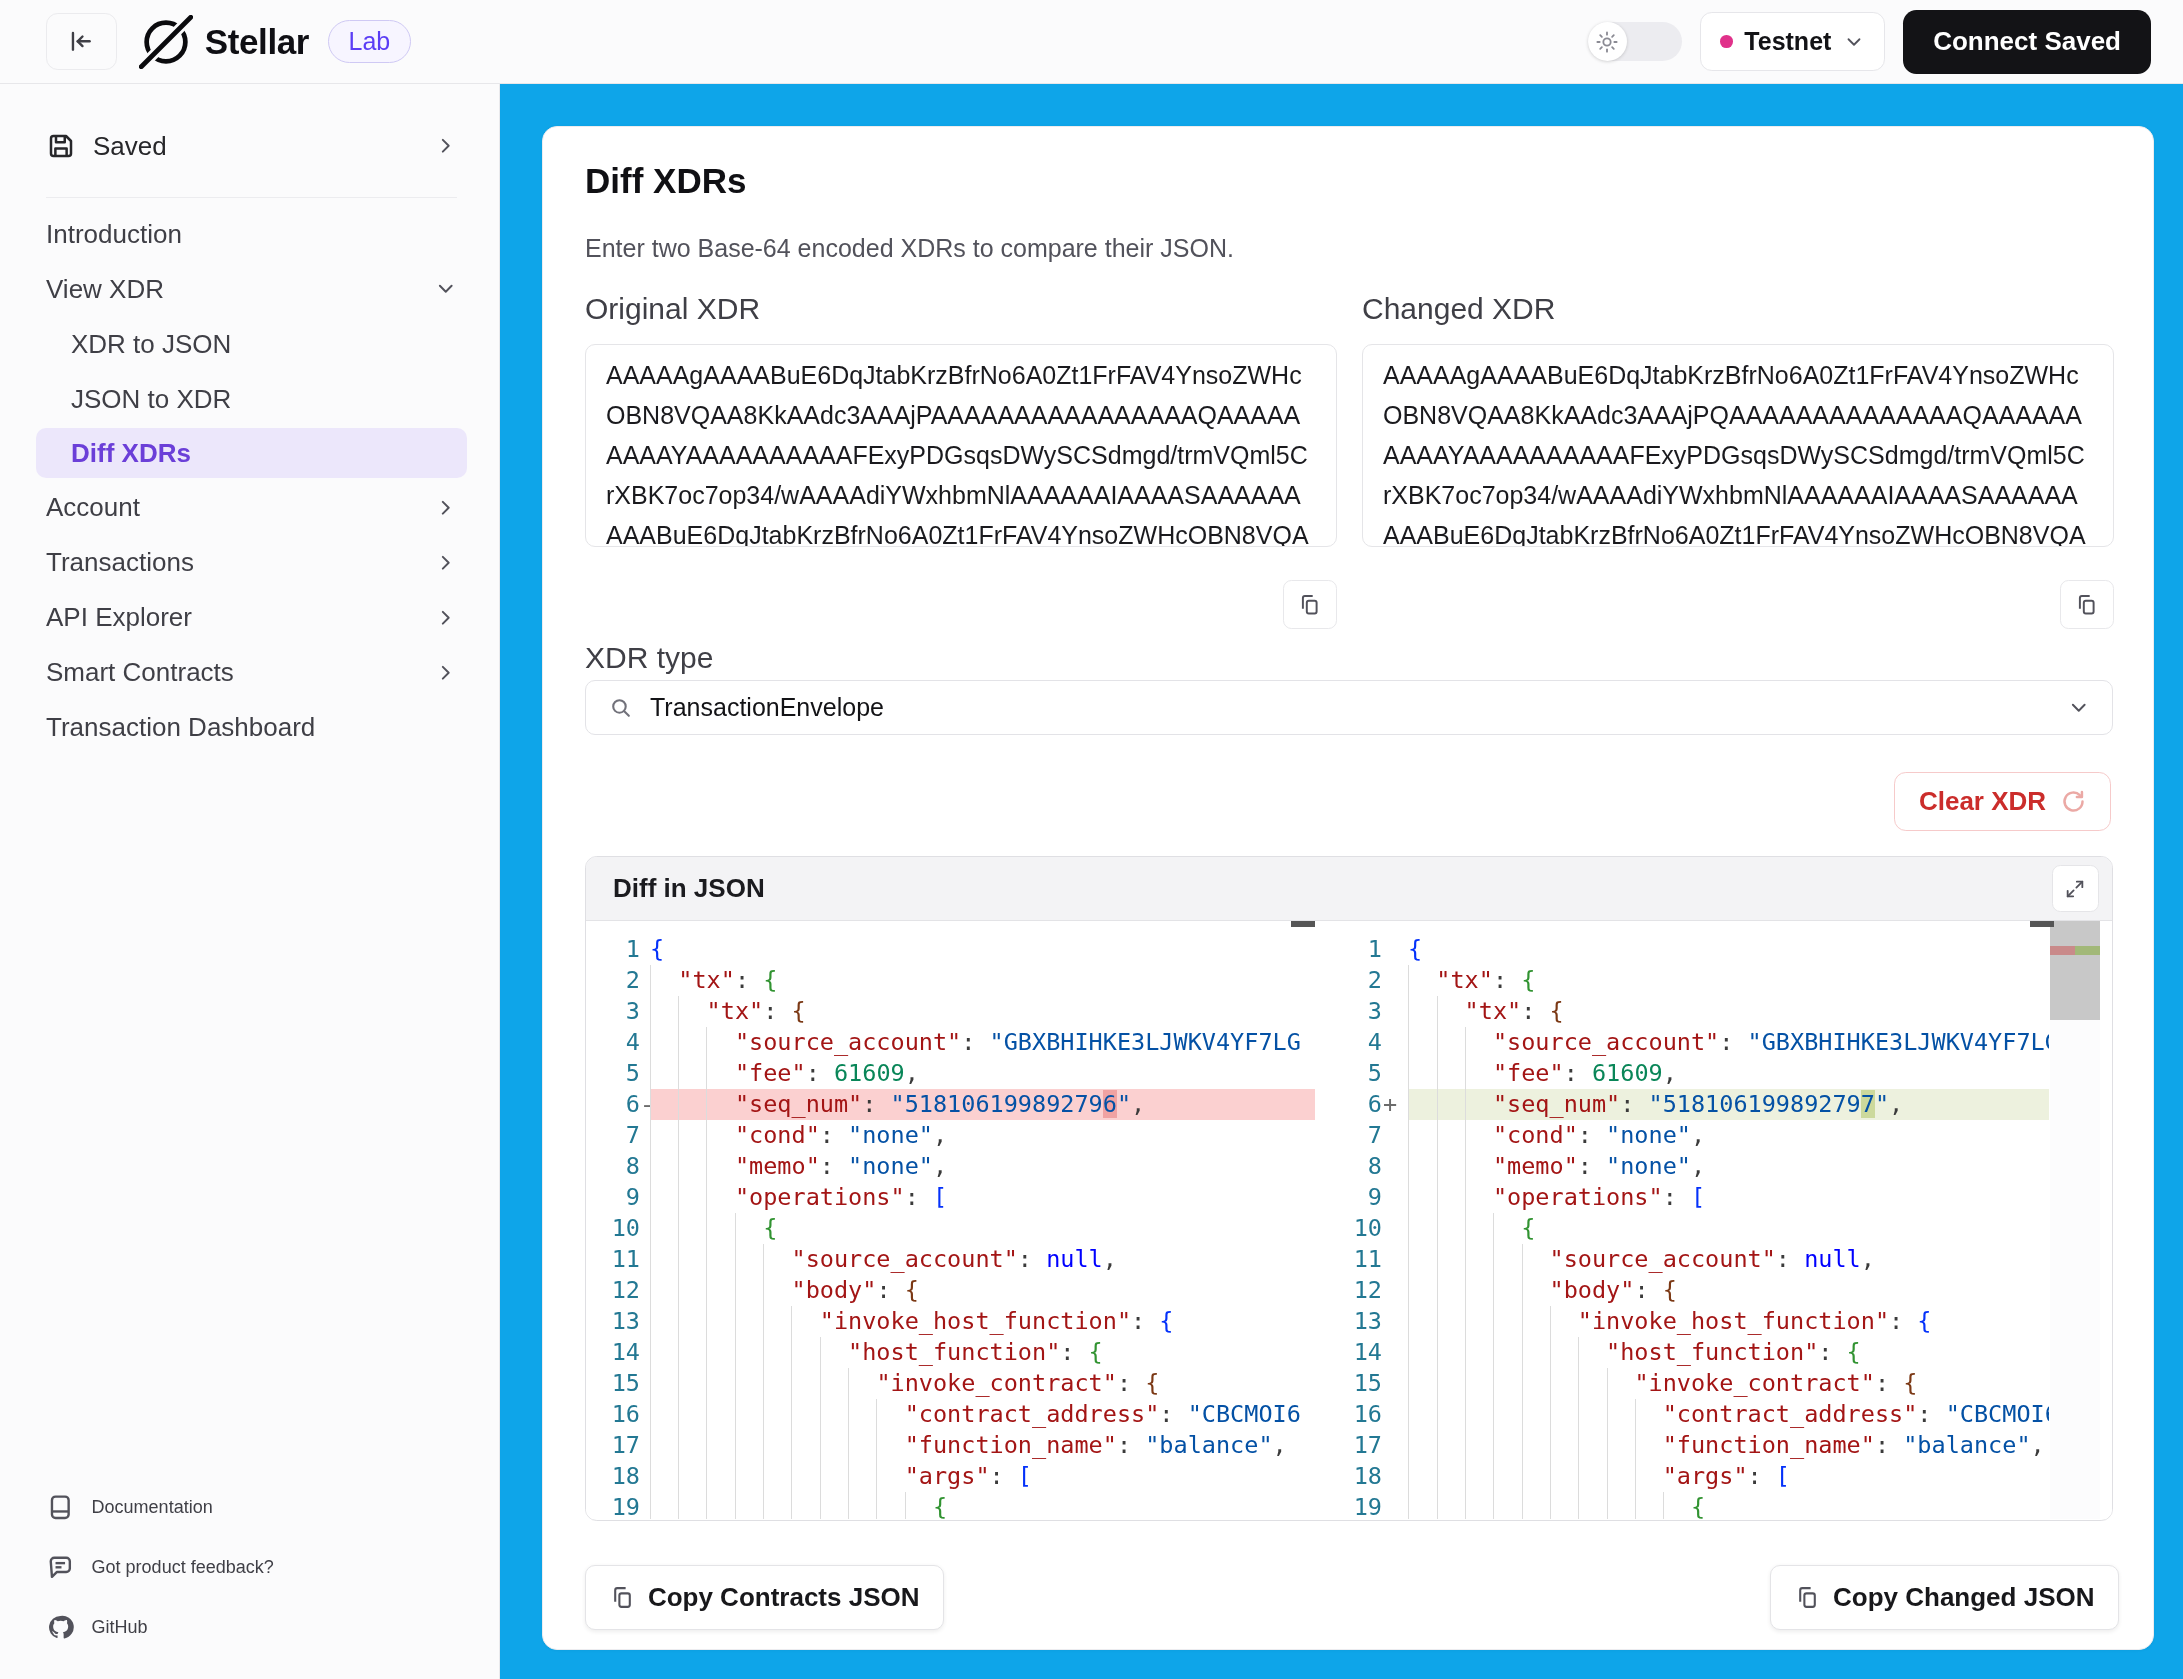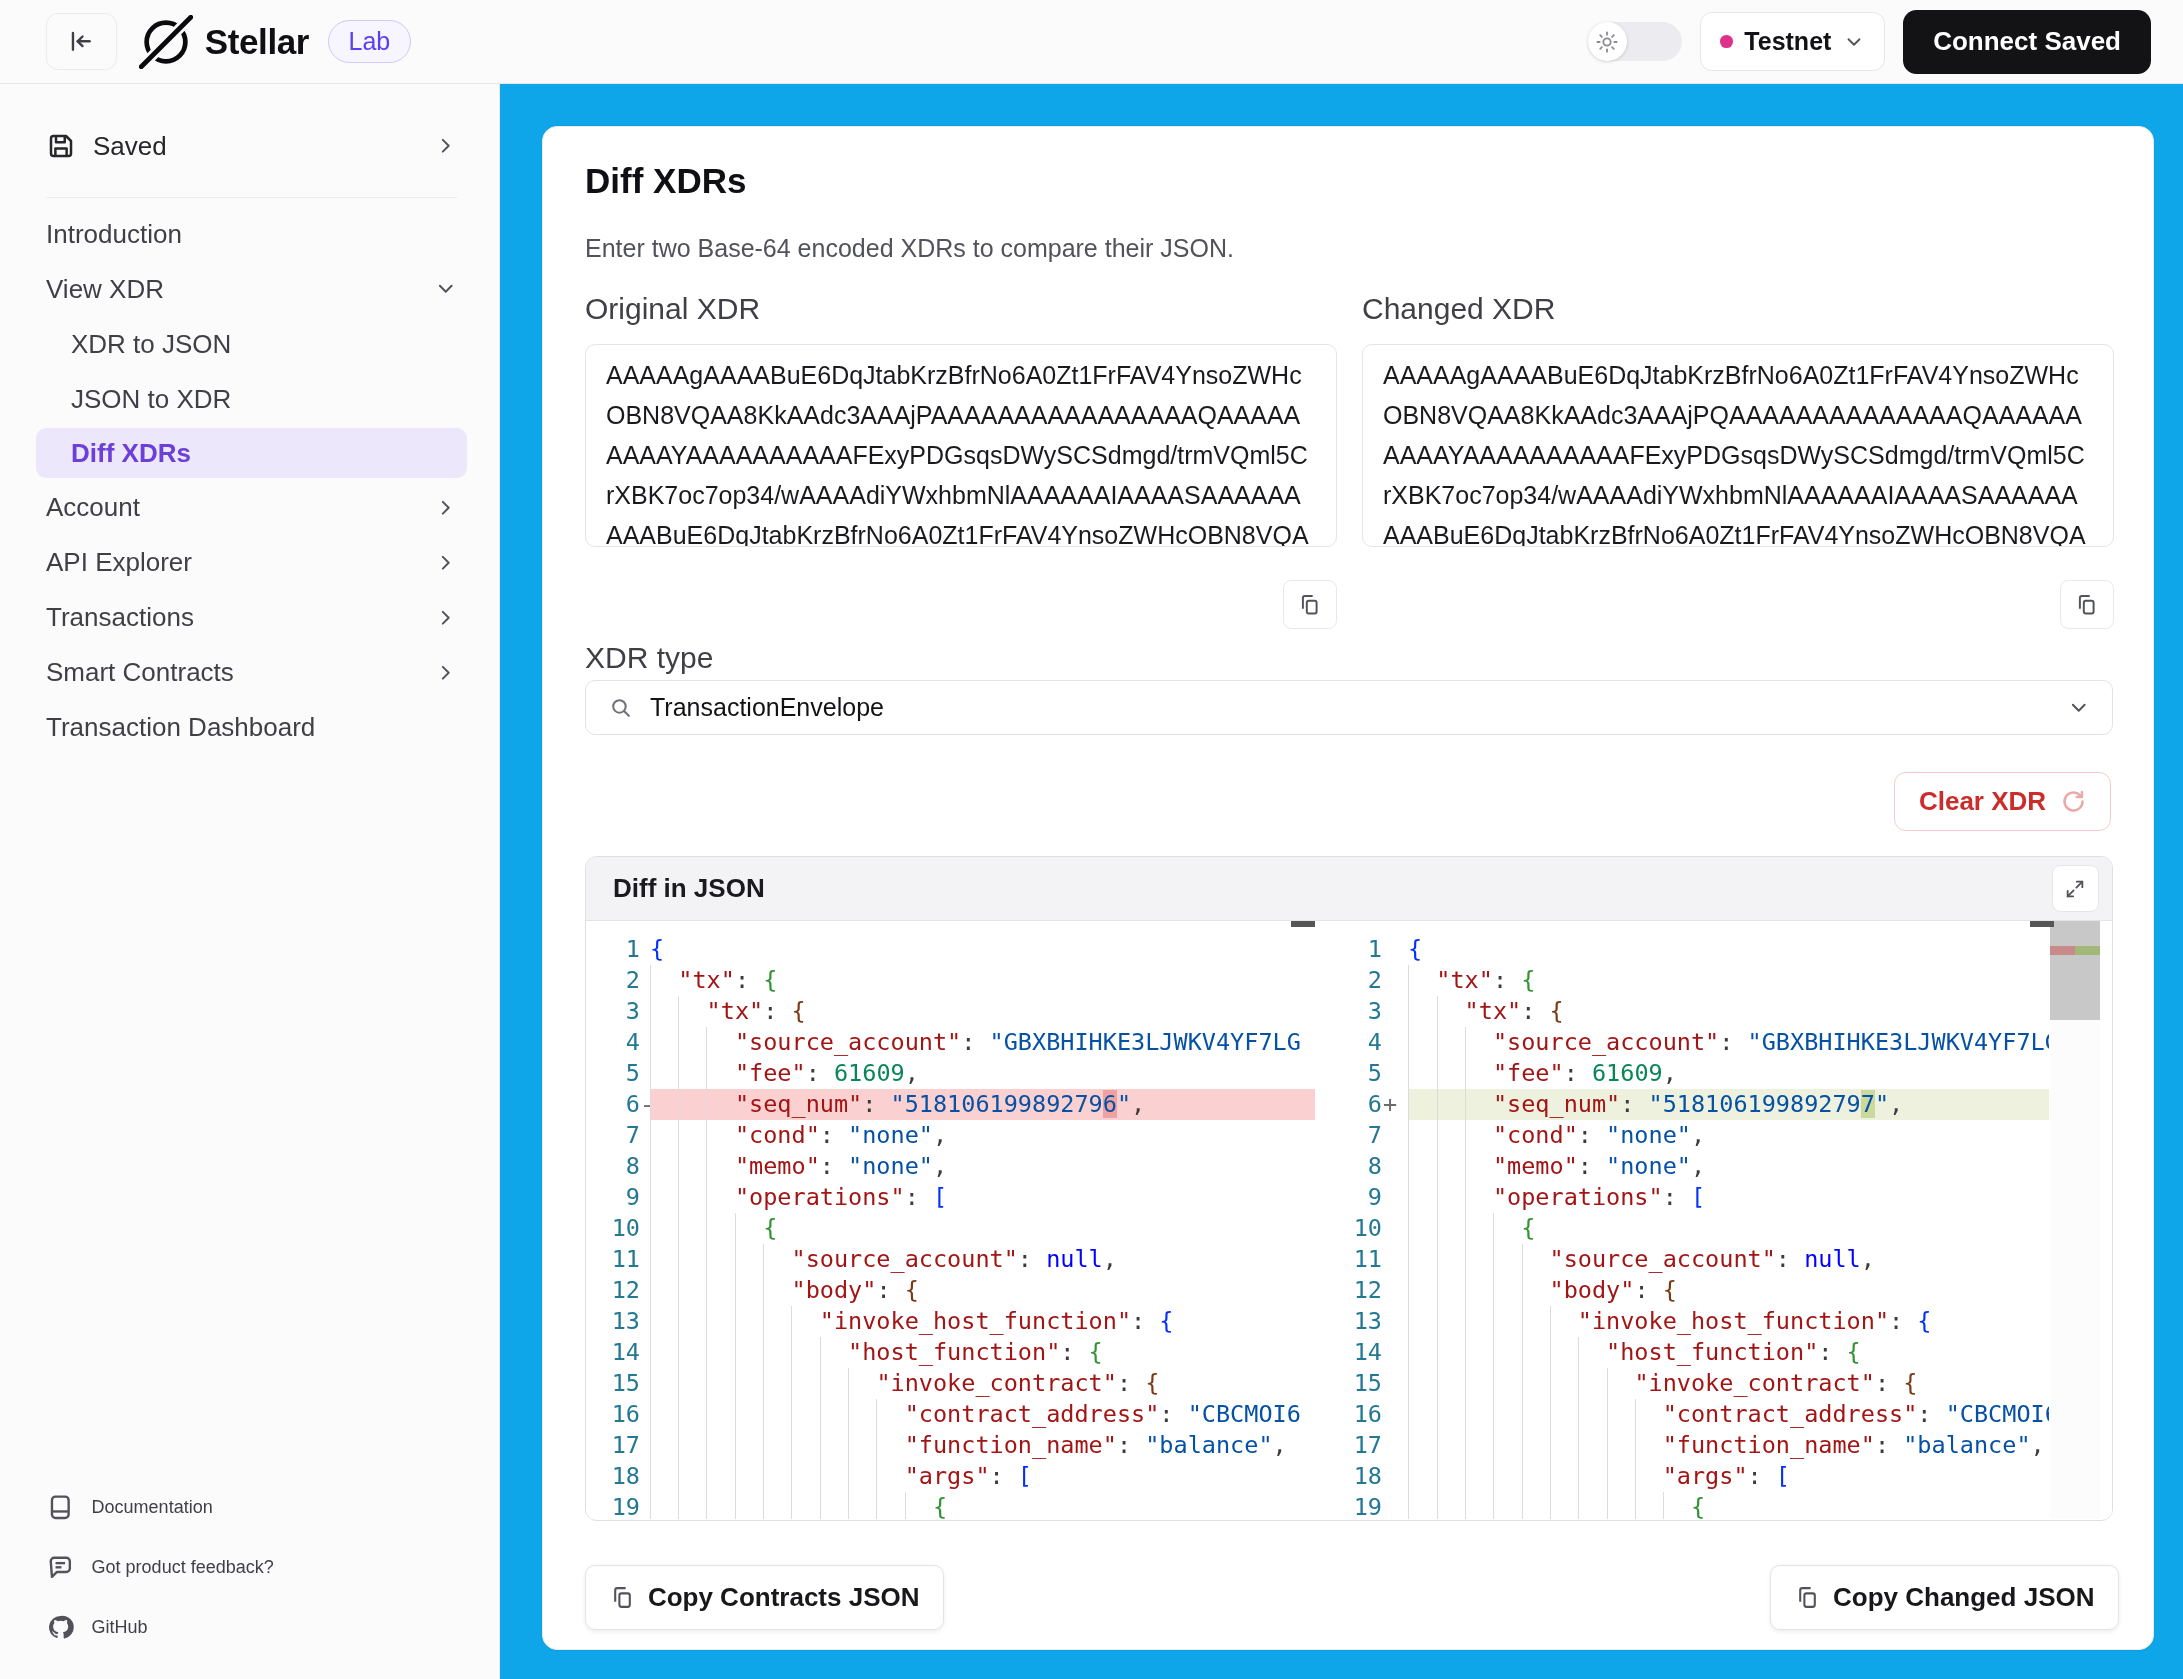--- a/index.html
+++ b/index.html
@@ -195,29 +195,29 @@
       </div>
       <div class="nav-item">
         <span class="lbl">Account</span>
         <span class="chev">
           <svg width="23.5" height="23.5" viewBox="0 0 24 24" fill="none" stroke="currentColor" stroke-width="2" stroke-linecap="round" stroke-linejoin="round">
               <polyline points="9,6 15,12 9,18"></polyline>
             </svg>
         </span>
       </div>
       <div class="nav-item">
+        <span class="lbl">Transactions</span>
+        <span class="chev">
+          <svg width="23.5" height="23.5" viewBox="0 0 24 24" fill="none" stroke="currentColor" stroke-width="2" stroke-linecap="round" stroke-linejoin="round">
+              <polyline points="9,6 15,12 9,18"></polyline>
+            </svg>
+        </span>
+      </div>
+      <div class="nav-item">
         <span class="lbl">API Explorer</span>
-        <span class="chev">
-          <svg width="23.5" height="23.5" viewBox="0 0 24 24" fill="none" stroke="currentColor" stroke-width="2" stroke-linecap="round" stroke-linejoin="round">
-              <polyline points="9,6 15,12 9,18"></polyline>
-            </svg>
-        </span>
-      </div>
-      <div class="nav-item">
-        <span class="lbl">Transactions</span>
         <span class="chev">
           <svg width="23.5" height="23.5" viewBox="0 0 24 24" fill="none" stroke="currentColor" stroke-width="2" stroke-linecap="round" stroke-linejoin="round">
               <polyline points="9,6 15,12 9,18"></polyline>
             </svg>
         </span>
       </div>
       <div class="nav-item">
         <span class="lbl">Smart Contracts</span>
         <span class="chev">
           <svg width="23.5" height="23.5" viewBox="0 0 24 24" fill="none" stroke="currentColor" stroke-width="2" stroke-linecap="round" stroke-linejoin="round">

